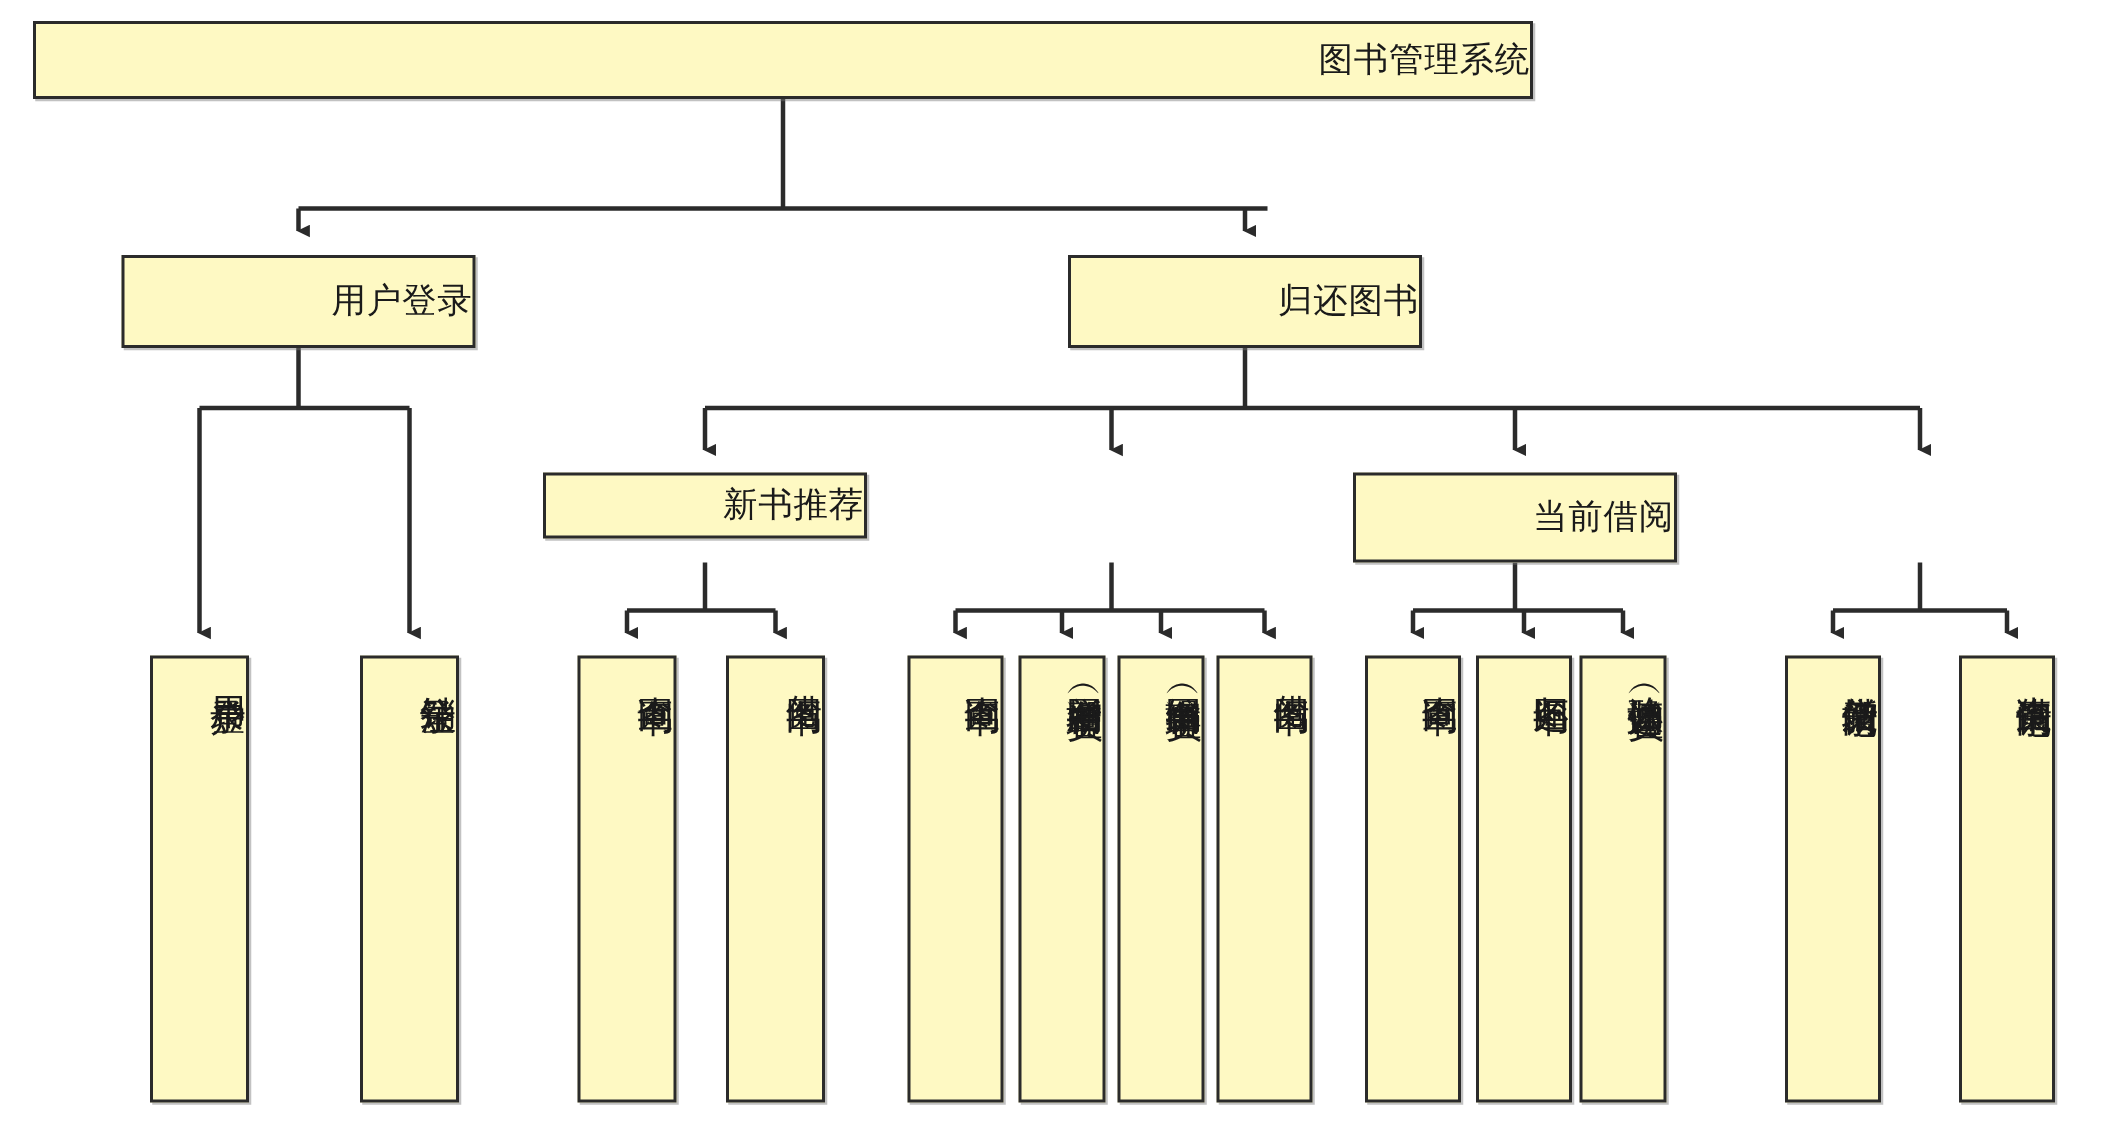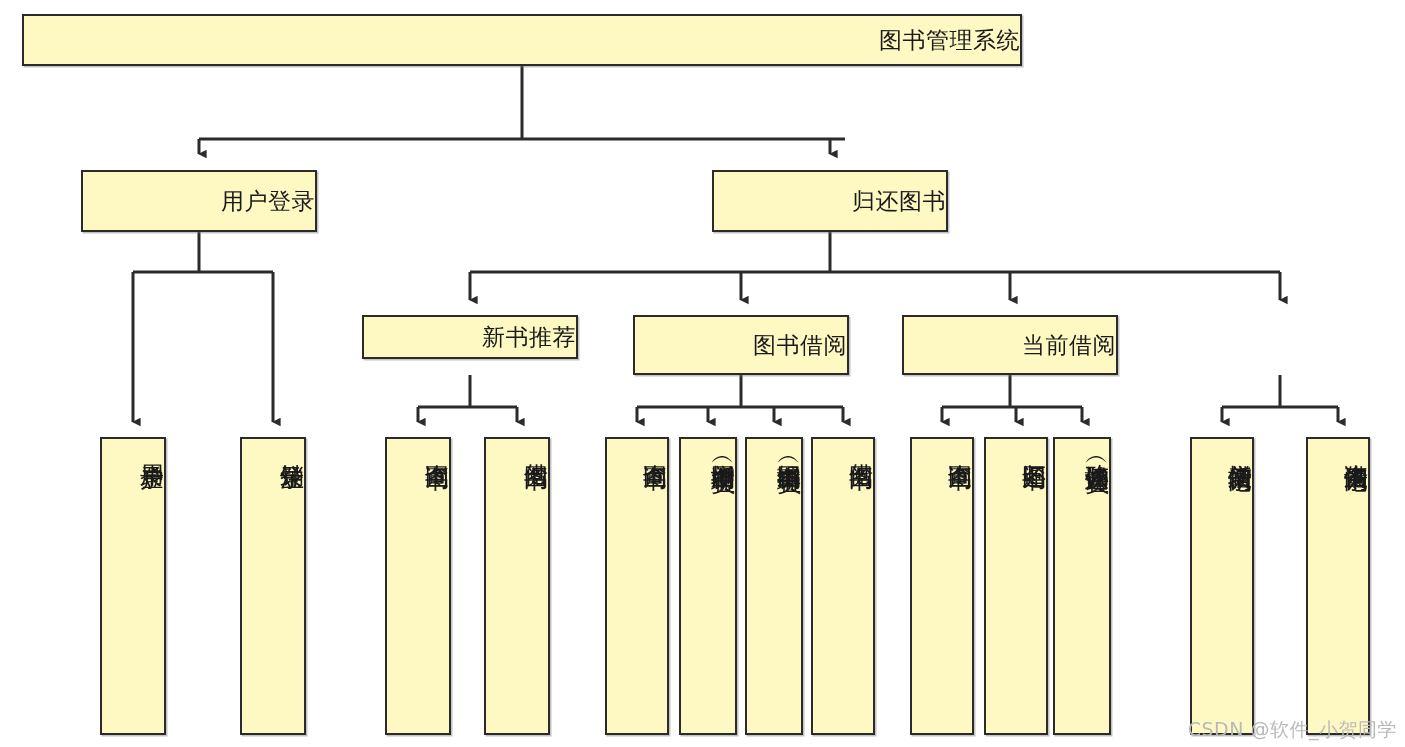--- a/index.html
+++ b/index.html
@@ -131,23 +131,20 @@
   <div class="node" style="left: 81px; top: 170px; width: 236px; height: 62px;">
     <span class="node-label">用户登录</span>
   </div>
   <div class="node" style="left: 712px; top: 170px; width: 236px; height: 62px;">
     <span class="node-label">归还图书</span>
   </div>
 
   <div class="node" style="left: 362px; top: 315px; width: 216px; height: 44px;">
     <span class="node-label">新书推荐</span>
   </div>
-  <div class="node" style="left: 633px; top: 315px; width: 216px; height: 60px;">
-    <span class="node-label">图书借阅</span>
-  </div>
   <div class="node" style="left: 902px; top: 315px; width: 216px; height: 60px; padding-left: 43px;">
     <span class="node-label">当前借阅</span>
   </div>
 
   <div class="node vertical" style="left: 100px; top: 437px; width: 66px; height: 298px;">
     <span class="node-label">用户登录</span>
   </div>
   <div class="node vertical" style="left: 240px; top: 437px; width: 66px; height: 298px;">
     <span class="node-label">注销登录</span>
   </div>
@@ -178,14 +175,13 @@
   <div class="node vertical" style="left: 1053px; top: 437px; width: 58px; height: 298px;">
     <span class="node-label">确认归还（管理员）</span>
   </div>
   <div class="node vertical" style="left: 1190px; top: 437px; width: 64px; height: 298px;">
     <span class="node-label">新增借阅记录</span>
   </div>
   <div class="node vertical" style="left: 1306px; top: 437px; width: 64px; height: 298px;">
     <span class="node-label">查询借阅记录</span>
   </div>
 
-  <div class="watermark">CSDN @软件_小贺同学</div>
 </div>
 
 </body></html>

